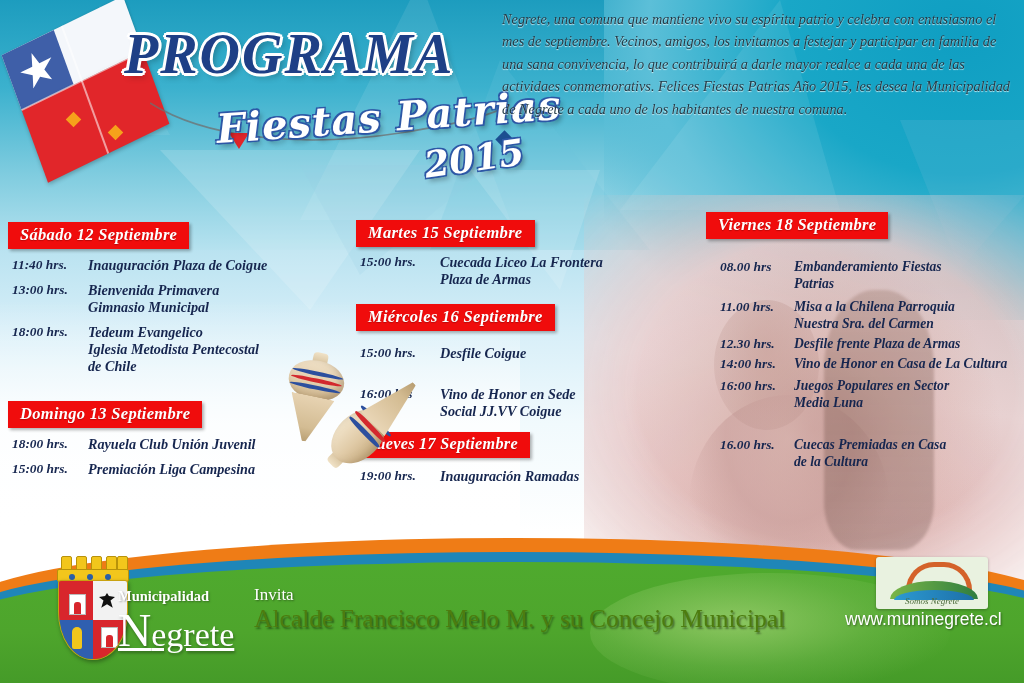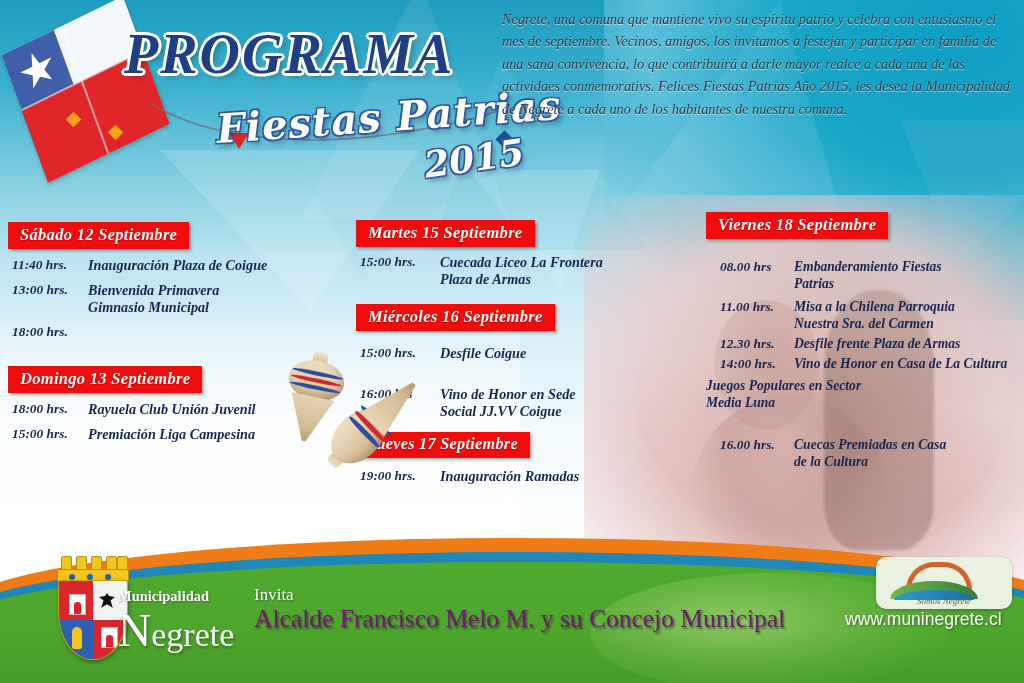--- a/index.html
+++ b/index.html
@@ -187,33 +187,33 @@
   .tower{position:absolute;width:15px;height:19px;background:#fff;border:1px solid #bbb;}
   .tower:after{content:"";position:absolute;left:4px;top:7px;width:7px;height:12px;background:#d8262c;border-radius:3px 3px 0 0;}
   .eagle{position:absolute;left:56px;top:10px;width:18px;height:20px;background:#111;
     clip-path:polygon(50% 0%,62% 16%,100% 22%,72% 42%,86% 82%,50% 62%,14% 82%,28% 42%,0 22%,38% 16%);}
   .wheat{position:absolute;left:12px;top:48px;width:10px;height:22px;background:#f2c61c;border-radius:5px 5px 2px 2px;}
   .muni-text{position:absolute;left:118px;top:588px;
     font-family:"Liberation Serif", serif;font-size:14.5px;color:#ffffff;font-weight:bold;
     text-shadow:1px 1px 2px rgba(0,0,0,.35);}
   .negrete-text{position:absolute;left:118px;top:604px;
     font-family:"Liberation Serif", serif;font-size:34px;color:#ffffff;
-    text-shadow:1px 2px 3px rgba(0,0,0,.35);}
+    text-shadow:1px 2px 3px rgba(0,0,0,.35);text-decoration:underline;}
   .negrete-text .cap{font-size:46px;}
   .invita{position:absolute;left:254px;top:585px;
     font-family:"Liberation Serif", serif;font-size:17px;color:#ffffff;
     text-shadow:1px 1px 2px rgba(0,0,0,.40);}
   .alcalde{position:absolute;left:254px;top:604px;
-    font-family:"Liberation Serif", serif;font-size:25.5px;color:#701a75;
+    font-family:"Liberation Serif", serif;font-size:25.5px;color:#4d7c0f;
     text-shadow:1.5px 1.5px 2px rgba(0,0,0,.45);white-space:nowrap;}
   .web{position:absolute;left:845px;top:609px;
     font-family:"Liberation Sans", sans-serif;font-size:17.5px;color:#ffffff;
     text-shadow:1px 1px 2px rgba(0,0,0,.40);}
-  .somos-logo{position:absolute;left:876px;top:557px;width:136px;height:52px;
-    background:#e9f2e0;border-radius:10px;box-shadow:0 1px 3px rgba(0,0,0,.3);overflow:hidden;}
+  .somos-logo{position:absolute;left:876px;top:557px;width:112px;height:52px;
+    background:#e9f2e0;border-radius:3px;box-shadow:0 1px 3px rgba(0,0,0,.3);overflow:hidden;}
   .sl-arc{position:absolute;left:30px;top:5px;width:56px;height:28px;
     border:5px solid #d4622a;border-bottom:none;border-radius:28px 28px 0 0;}
   .sl-hill-g{position:absolute;left:14px;top:24px;width:88px;height:18px;
     background:linear-gradient(90deg,#7ab648,#2f7d3f);
     border-radius:50% 50% 10% 10%/100% 100% 0 0;}
   .sl-hill-b{position:absolute;left:18px;top:33px;width:80px;height:10px;
     background:linear-gradient(90deg,#2c9ad1,#1d6fa8);
     border-radius:50% 50% 8% 8%/100% 100% 0 0;}
   .sl-text{position:absolute;left:0;right:0;bottom:3px;text-align:center;
     font-family:"Liberation Serif", serif;font-style:italic;font-size:9px;color:#4a6b3a;}
@@ -272,20 +272,23 @@
         <div class="ev-time">11:40 hrs.</div>
         <div class="ev-desc" style="white-space:pre-line">Inauguración Plaza de Coigue</div>
       </div>
       <div class="ev">
         <div class="ev-time">13:00 hrs.</div>
         <div class="ev-desc" style="white-space:pre-line">Bienvenida Primavera
 Gimnasio Municipal</div>
       </div>
       <div class="ev">
         <div class="ev-time">18:00 hrs.</div>
+        <div class="ev-desc" style="white-space:pre-line">Tedeum Evangelico
+Iglesia Metodista Pentecostal
+de Chile</div>
       </div>
     </div>
     <div class="spacer-day"></div>
     <div class="d2">
       <div class="day-banner">Domingo 13 Septiembre</div>
       <div class="ev">
         <div class="ev-time">18:00 hrs.</div>
         <div class="ev-desc" style="white-space:pre-line">Rayuela Club Unión Juvenil</div>
       </div>
       <div class="ev">
@@ -342,20 +345,21 @@
       </div>
       <div class="ev" style="margin-top:4px">
         <div class="ev-time">12.30 hrs.</div>
         <div class="ev-desc" style="white-space:pre-line">Desfile frente Plaza de Armas</div>
       </div>
       <div class="ev" style="margin-top:3px">
         <div class="ev-time">14:00 hrs.</div>
         <div class="ev-desc" style="white-space:pre-line">Vino de Honor en Casa de La Cultura</div>
       </div>
       <div class="ev" style="margin-top:6px">
+        <div class="ev-time">16:00 hrs.</div>
         <div class="ev-desc" style="white-space:pre-line">Juegos Populares en Sector
 Media Luna</div>
       </div>
     </div>
     <div class="spacer-day-sm"></div>
     <div class="d2">
       <div class="ev" style="margin-top:10px">
         <div class="ev-time">16.00 hrs.</div>
         <div class="ev-desc" style="white-space:pre-line">Cuecas Premiadas en Casa
 de la Cultura</div>

